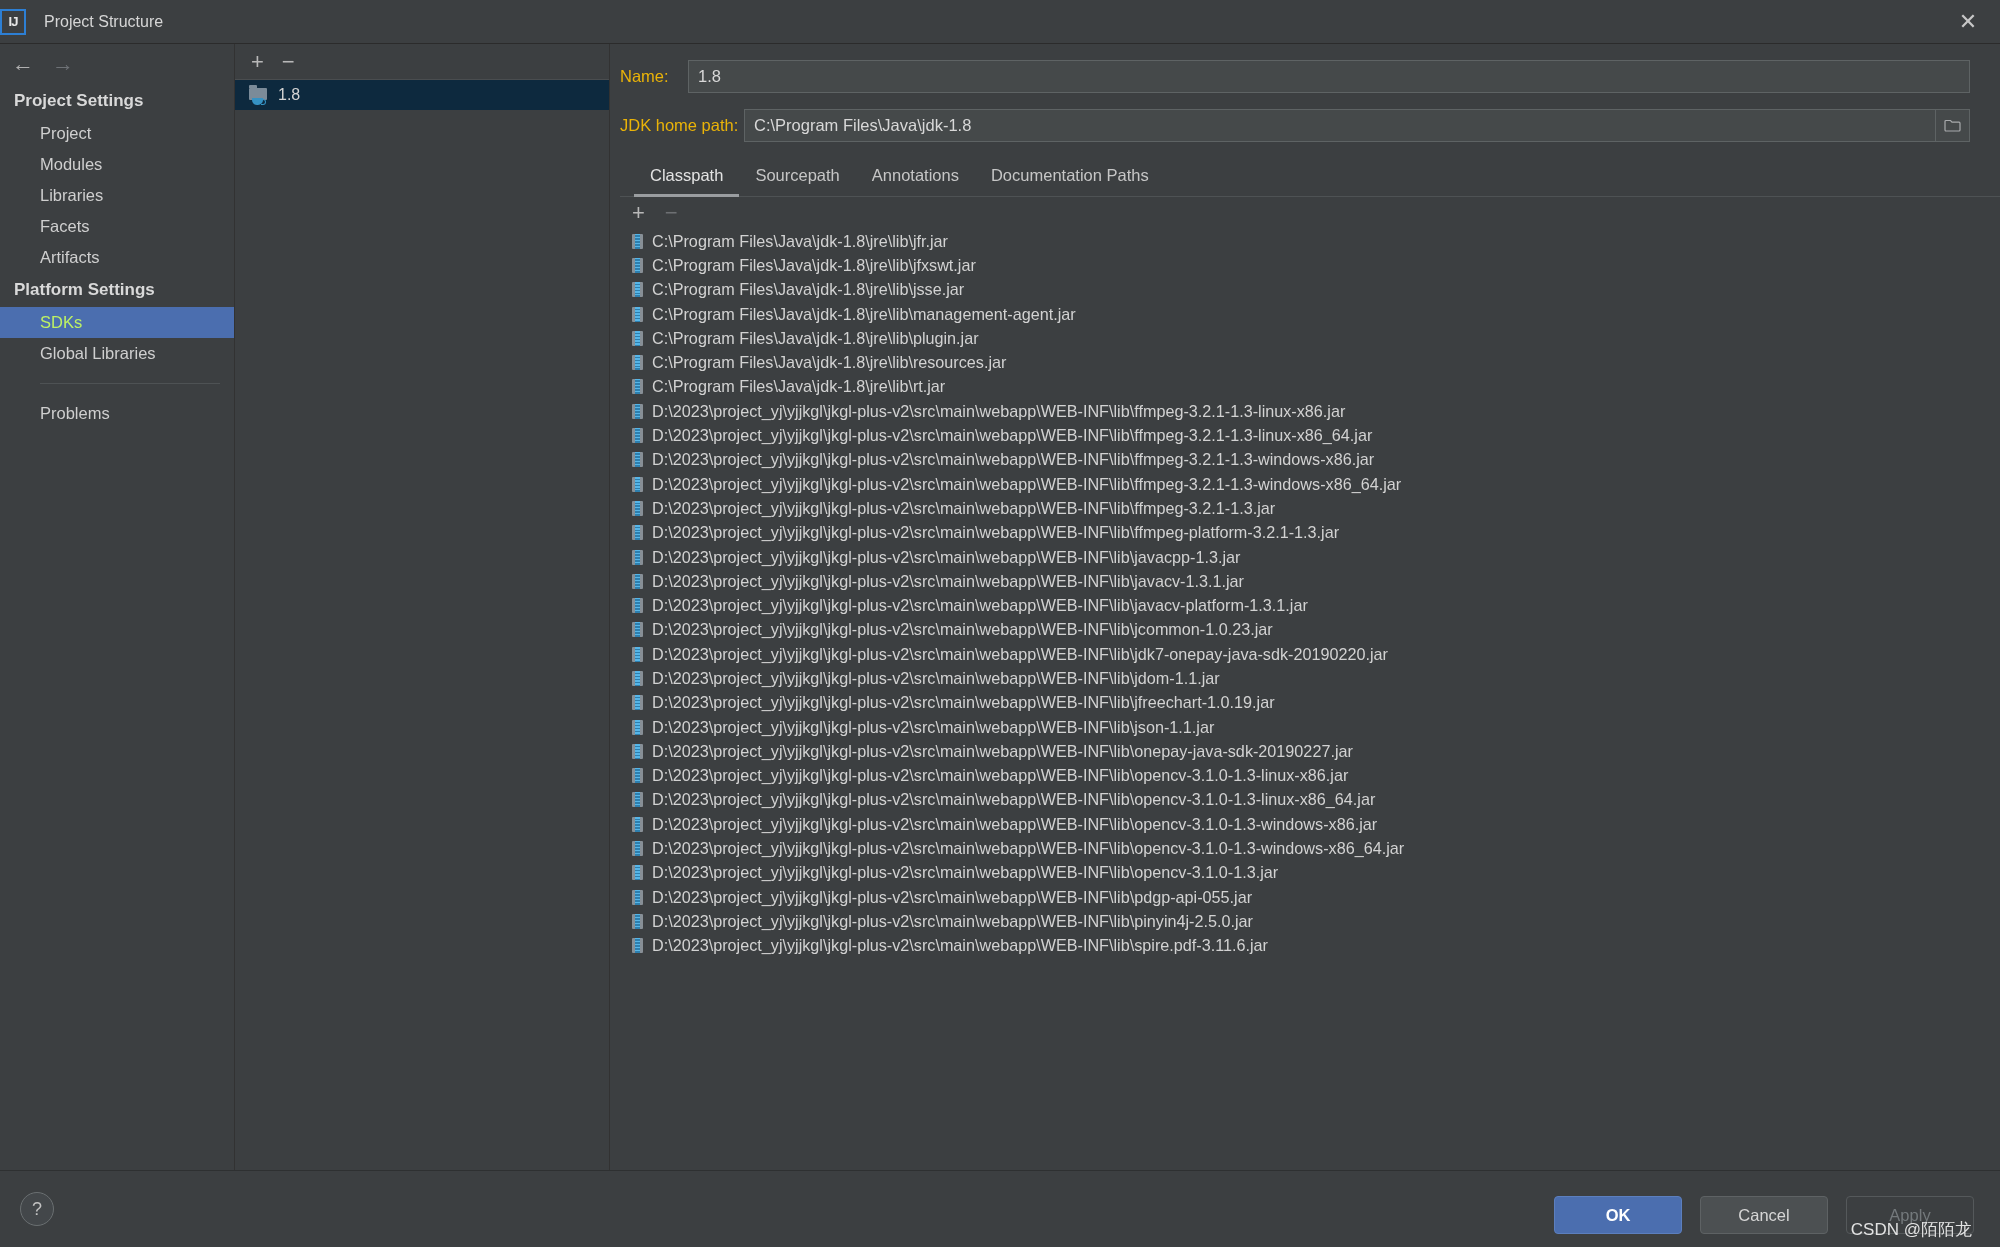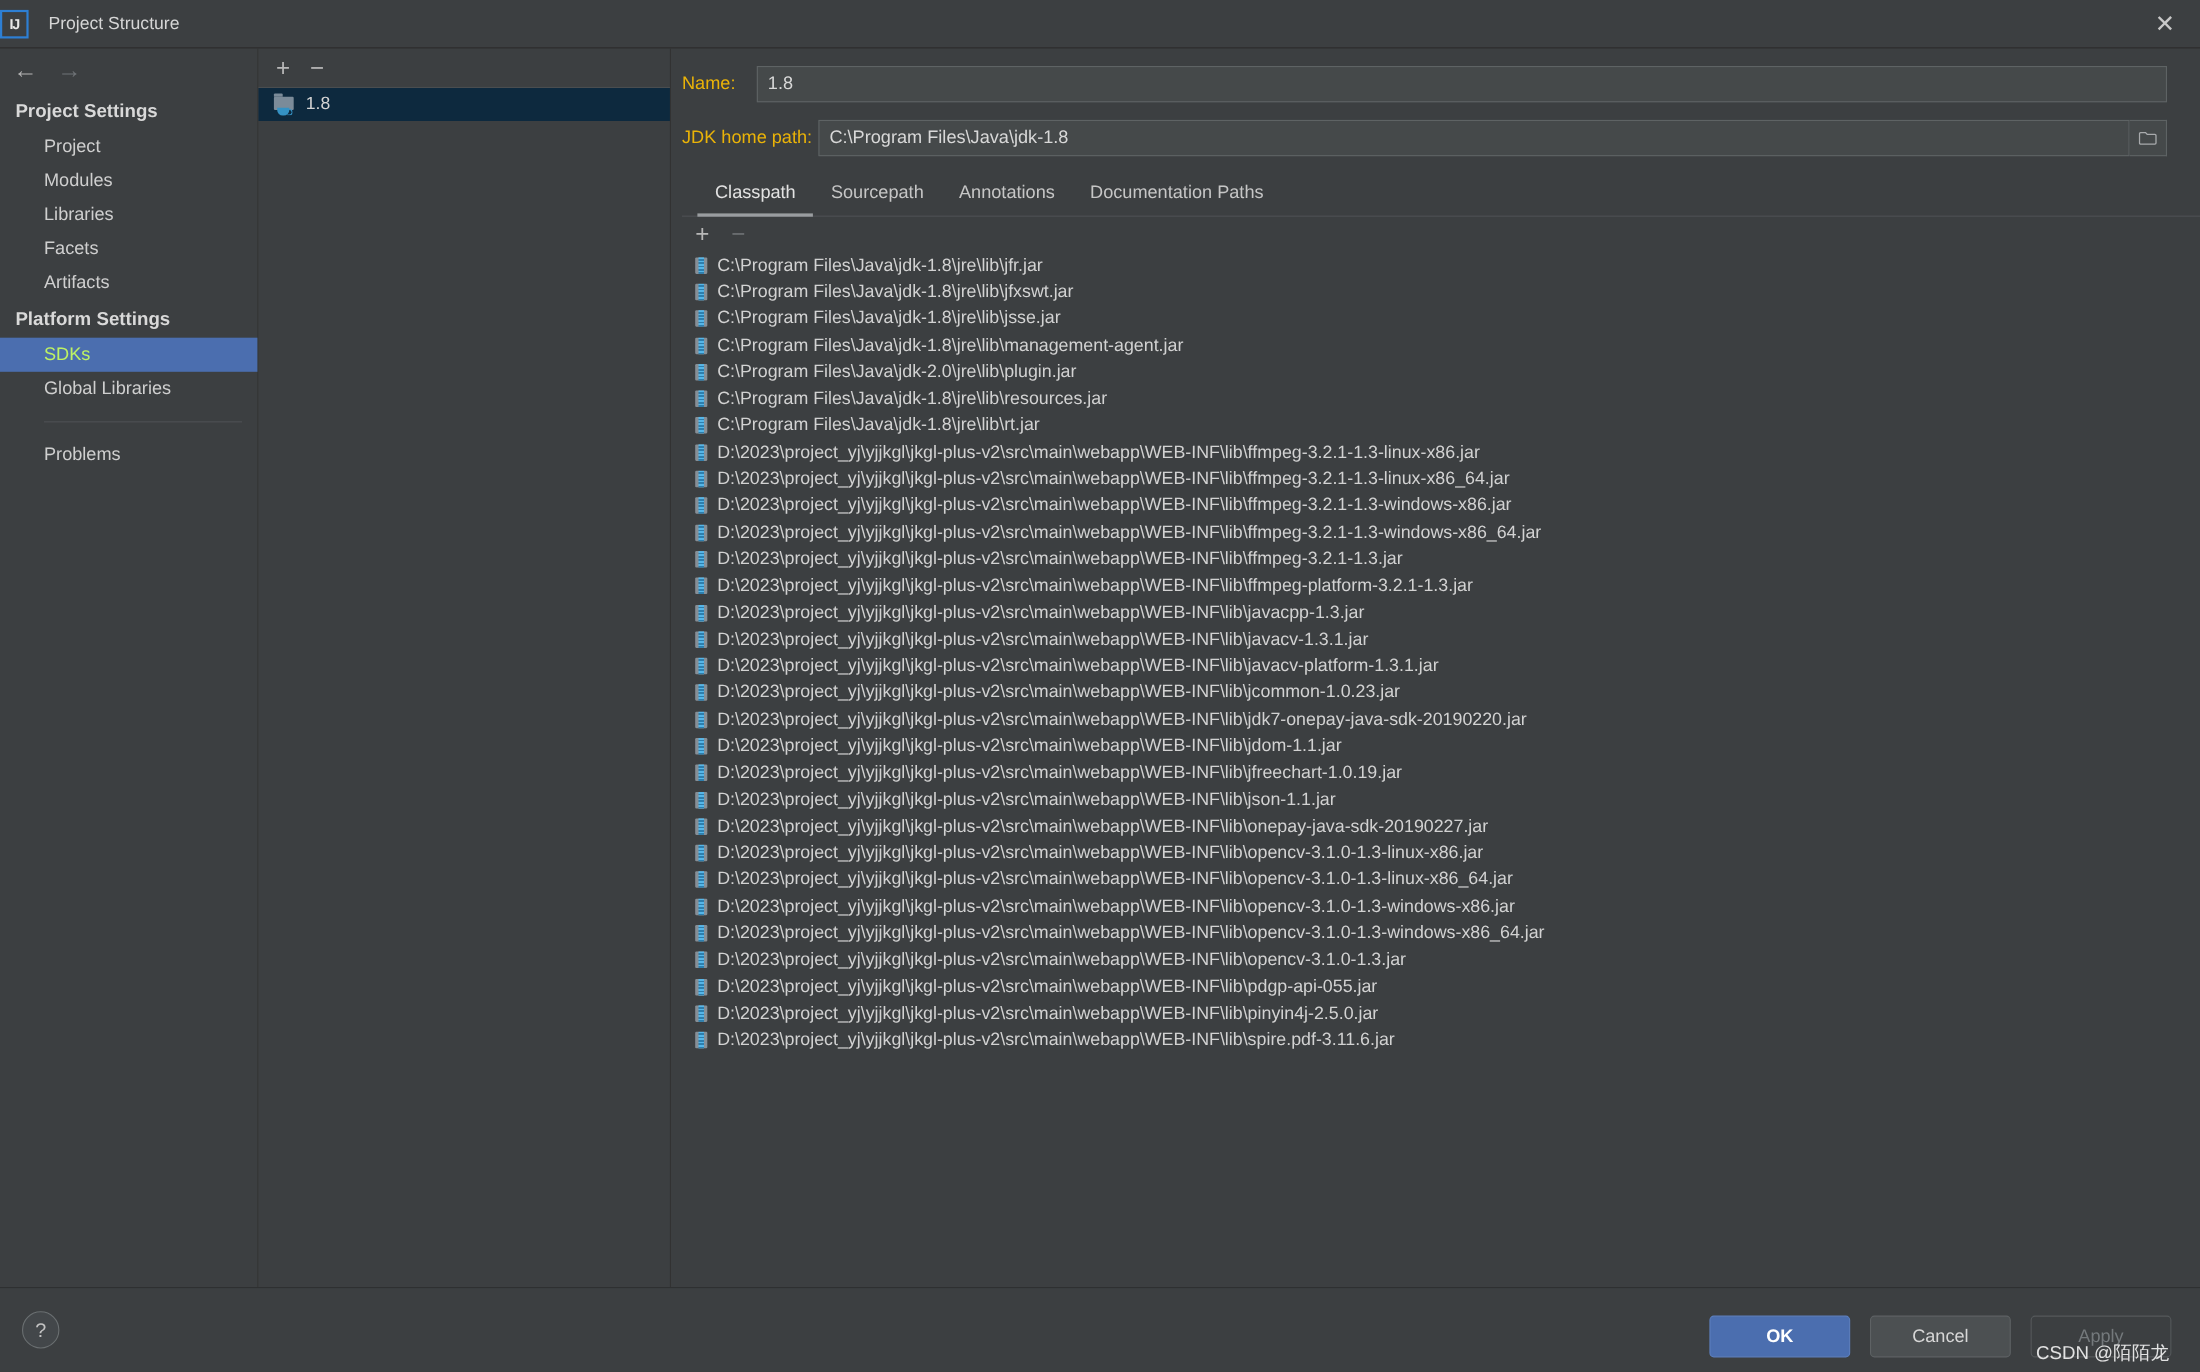--- a/index.html
+++ b/index.html
@@ -366,21 +366,21 @@
           <div class="cp-row">
             <span class="jar-icon"></span>
             <span>C:\Program Files\Java\jdk-1.8\jre\lib\jsse.jar</span>
           </div>
           <div class="cp-row">
             <span class="jar-icon"></span>
             <span>C:\Program Files\Java\jdk-1.8\jre\lib\management-agent.jar</span>
           </div>
           <div class="cp-row">
             <span class="jar-icon"></span>
-            <span>C:\Program Files\Java\jdk-2.0\jre\lib\plugin.jar</span>
+            <span>C:\Program Files\Java\jdk-1.8\jre\lib\plugin.jar</span>
           </div>
           <div class="cp-row">
             <span class="jar-icon"></span>
             <span>C:\Program Files\Java\jdk-1.8\jre\lib\resources.jar</span>
           </div>
           <div class="cp-row">
             <span class="jar-icon"></span>
             <span>C:\Program Files\Java\jdk-1.8\jre\lib\rt.jar</span>
           </div>
           <div class="cp-row">

